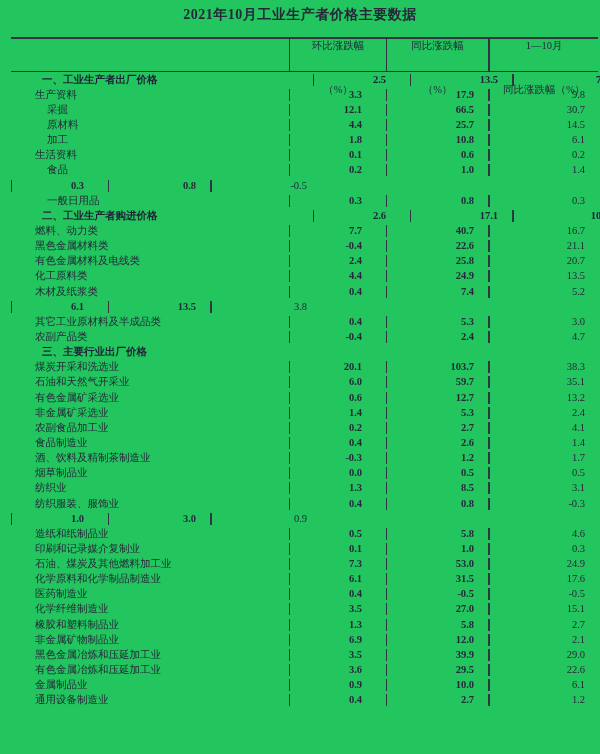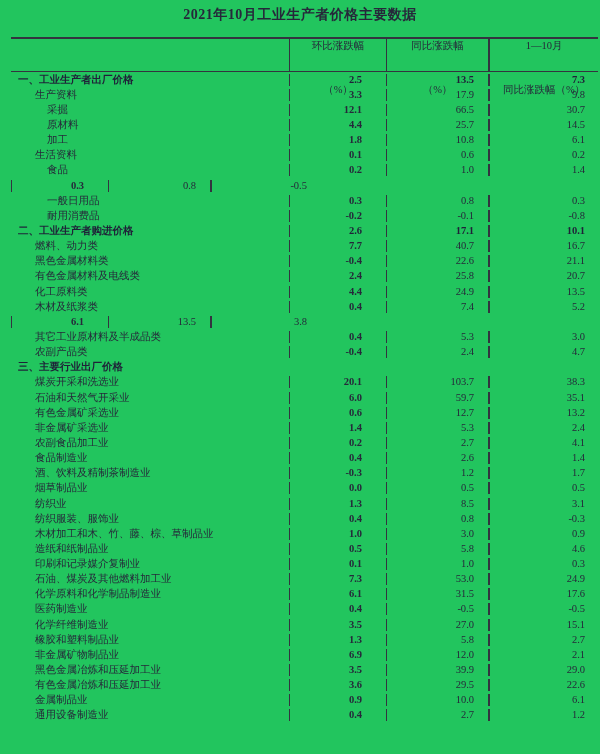--- a/index.html
+++ b/index.html
@@ -33,24 +33,24 @@
   .tr { display: flex; height: 15.15px; align-items: center; }
   .td { font-size: 10.5px; line-height: 12px; white-space: nowrap; overflow: hidden; }
 
   .label-col { flex: 0 0 278px; }
   .c1 { flex: 0 0 97px;  border-left: 1px solid #33343f; }
   .c2 { flex: 0 0 102px; border-left: 1px solid #33343f; }
   .c3 { flex: 0 0 110px; border-left: 2px solid #33343f; }
 
   .num { text-align: right; }
   .td.c1 { padding-right: 24px; font-weight: bold; }
-  .td.c2 { padding-right: 14px; }
+  .td.c2 { padding-right: 14px; font-weight: bold; }
   .td.c3 { padding-right: 13px; }
 
-  .lv0 { padding-left: 7px; }
+  .lv0 { padding-left: 7px; margin-left: 24px; }
   .lv1 { padding-left: 24px; }
   .lv2 { padding-left: 36px; }
   .tr.bold .td { font-weight: bold; color: #1f2138; }
 </style>
 </head>
 <body>
 
 <div class="page">
 
   <div class="title">2021年10月工业生产者价格主要数据</div>
@@ -129,26 +129,20 @@
     <div class="td num c3">-0.5</div>
   </div>
 
   <div class="tr">
     <div class="td label-col lv2">一般日用品</div>
     <div class="td num c1">0.3</div>
     <div class="td num c2">0.8</div>
     <div class="td num c3">0.3</div>
   </div>
 
-  <div class="tr">
-    <div class="td label-col lv2">耐用消费品</div>
-    <div class="td num c1">-0.2</div>
-    <div class="td num c2">-0.1</div>
-    <div class="td num c3">-0.8</div>
-  </div>
 
   <div class="tr bold">
     <div class="td label-col lv0">二、工业生产者购进价格</div>
     <div class="td num c1">2.6</div>
     <div class="td num c2">17.1</div>
     <div class="td num c3">10.1</div>
   </div>
 
   <div class="tr">
     <div class="td label-col lv1">燃料、动力类</div>
@@ -278,21 +272,20 @@
   </div>
 
   <div class="tr">
     <div class="td label-col lv1">纺织服装、服饰业</div>
     <div class="td num c1">0.4</div>
     <div class="td num c2">0.8</div>
     <div class="td num c3">-0.3</div>
   </div>
 
   <div class="tr">
-    <div class="td label-col lv1">木材加工和木、竹、藤、棕、草制品业</div>
     <div class="td num c1">1.0</div>
     <div class="td num c2">3.0</div>
     <div class="td num c3">0.9</div>
   </div>
 
   <div class="tr">
     <div class="td label-col lv1">造纸和纸制品业</div>
     <div class="td num c1">0.5</div>
     <div class="td num c2">5.8</div>
     <div class="td num c3">4.6</div>

